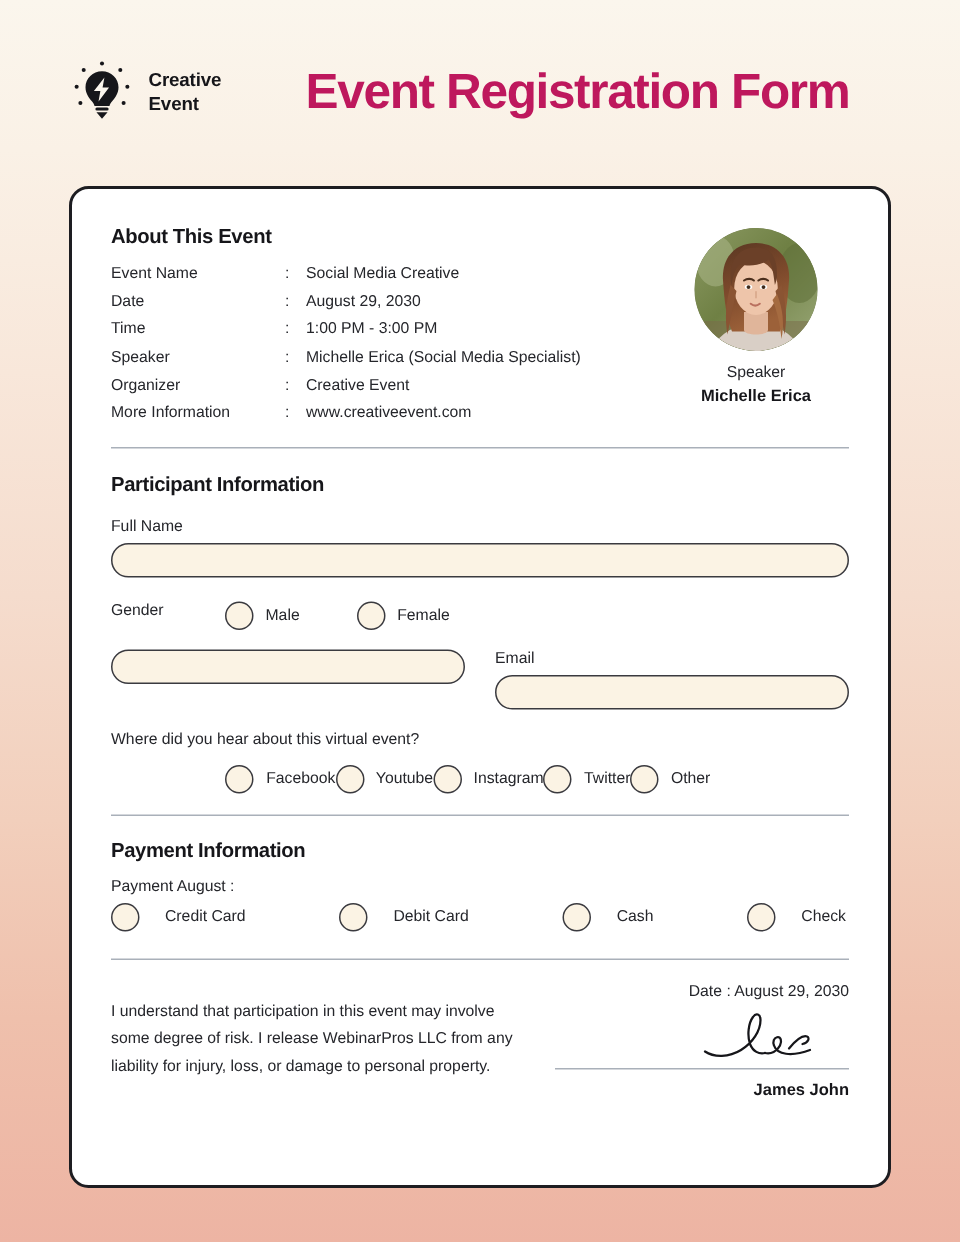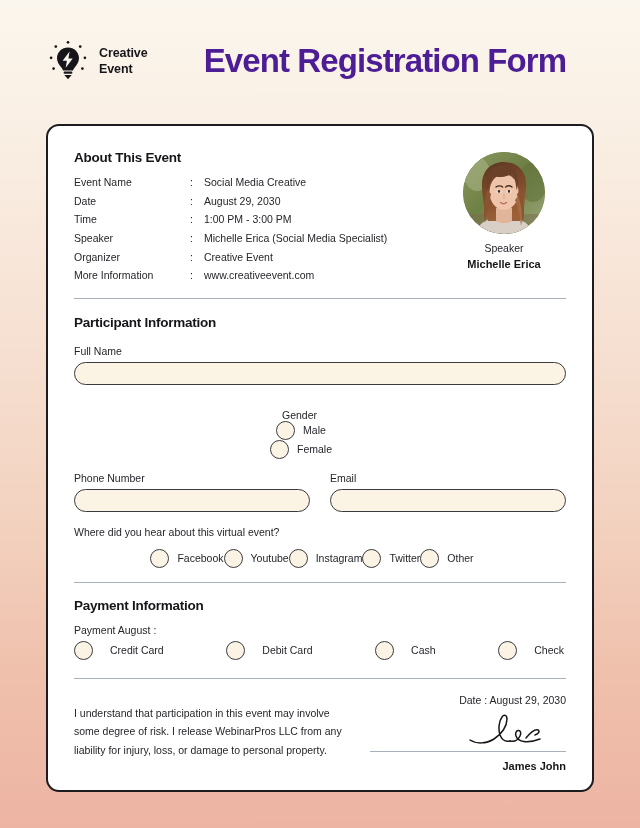--- a/index.html
+++ b/index.html
@@ -51,21 +51,21 @@
     line-height: 1.28;
     color: #16161A;
     letter-spacing: -0.1px;
   }
 
   .doc-title {
     flex: 1;
     text-align: center;
     font-size: 33px;
     font-weight: bold;
-    color: #4c1d95;
+    color: #be185d;
     letter-spacing: -0.9px;
     padding-right: 12px;
   }
 
   
   .card {
     position: absolute;
     left: 46px;
     top: 124px;
     width: 548px;
@@ -186,23 +186,21 @@
     gap: 8px;
   }
   .opt-label {
     font-size: 10.5px;
     color: #25262B;
     white-space: nowrap;
   }
 
   .gender-row {
     display: flex;
-    align-items: center;
-    margin-top: 24px;
-    flex-direction: column;
+    margin-top: 16px;
   }
   .gender-row .glabel {
     font-size: 10.5px;
     color: #25262B;
     width: 76px;
   }
   .gender-row .opt { margin-right: 38px; }
 
   .hear-q {
     font-size: 10.5px;
@@ -420,21 +418,20 @@
         <span class="opt-label">Male</span>
       </span>
       <span class="opt">
         <span class="radio"></span>
         <span class="opt-label">Female</span>
       </span>
     </div>
 
     <div class="row2" style="margin-top:13px">
       <div class="col">
-        <span class="field-label">Phone Number</span>
         <input class="pill" type="text" placeholder="" style="">
       </div>
       <div class="col">
         <span class="field-label">Email</span>
         <input class="pill" type="text" placeholder="" style="">
       </div>
     </div>
 
     <div class="hear-q">Where did you hear about this virtual event?</div>
 

